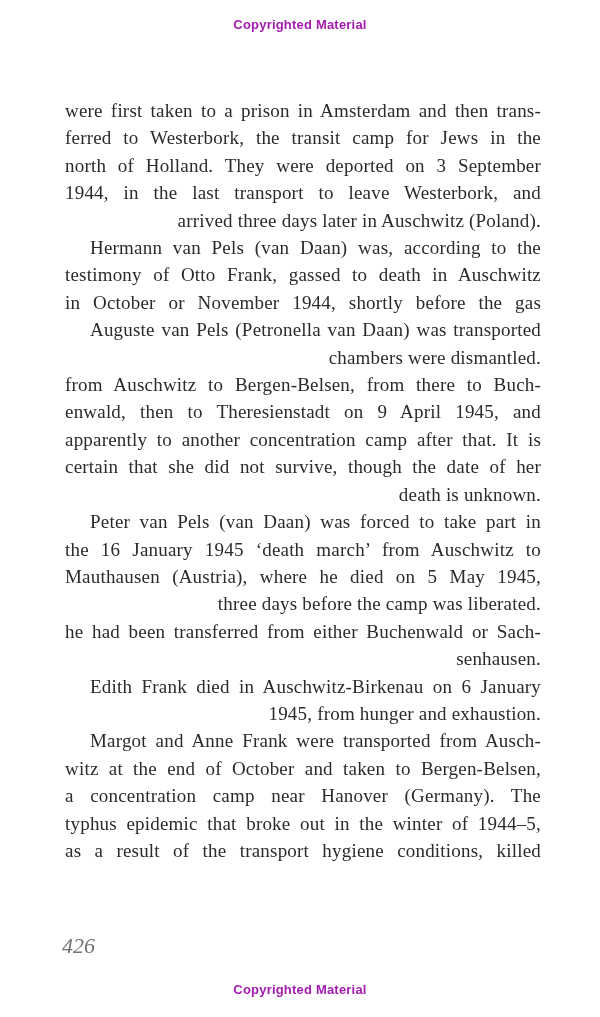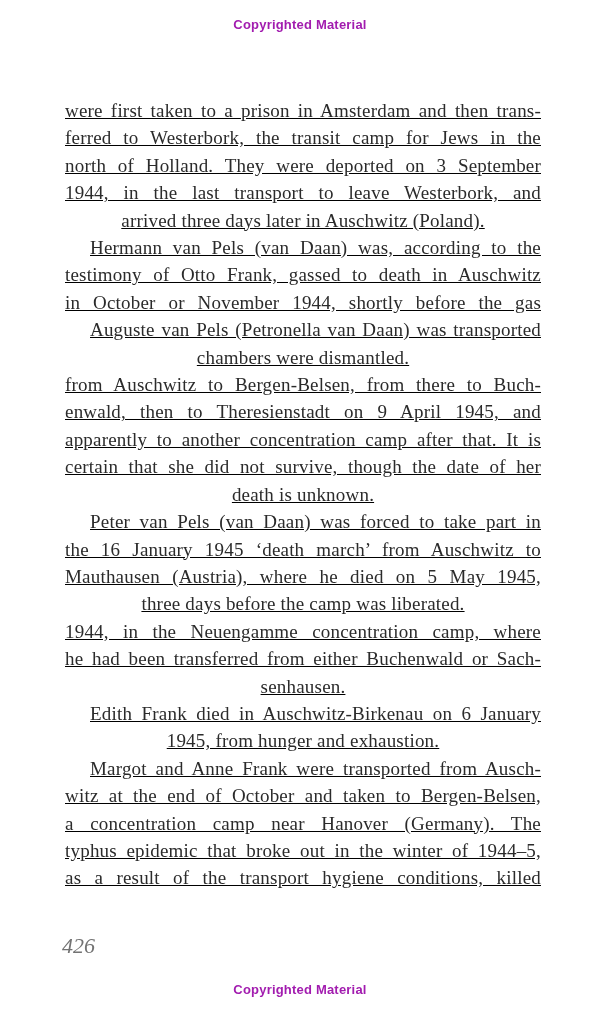--- a/index.html
+++ b/index.html
@@ -25,28 +25,27 @@
     color: #a21caf;
     letter-spacing: 0.2px;
   }
   .watermark.top { top: 17px; }
   .watermark.bottom { top: 982px; }
   .page-body {
     position: absolute;
     left: 65px;
     top: 97px;
     width: 476px;
-    text-decoration: underline;
   }
   .line {
     font-size: 19px;
     line-height: 27.4px;
     color: #2b2b2b;
     letter-spacing: 0.2px;
-    text-align: center;
+    text-align: right;
     white-space: normal;
   }
   .line.just {
     text-align: justify;
     text-align-last: justify;
     -moz-text-align-last: justify;
   }
   .line.indent { text-indent: 25px; }
   .page-number {
     position: absolute;
@@ -76,21 +75,20 @@
     <div class="line">chambers were dismantled.</div>
     <div class="line just">from Auschwitz to Bergen-Belsen, from there to Buch-</div>
     <div class="line just">enwald, then to Theresienstadt on 9 April 1945, and</div>
     <div class="line just">apparently to another concentration camp after that. It is</div>
     <div class="line just">certain that she did not survive, though the date of her</div>
     <div class="line">death is unknown.</div>
     <div class="line just indent">Peter van Pels (van Daan) was forced to take part in</div>
     <div class="line just">the 16 January 1945 ‘death march’ from Auschwitz to</div>
     <div class="line just">Mauthausen (Austria), where he died on 5 May 1945,</div>
     <div class="line">three days before the camp was liberated.</div>
-    <div class="line just">1944, in the Neuengamme concentration camp, where</div>
     <div class="line just">he had been transferred from either Buchenwald or Sach-</div>
     <div class="line">senhausen.</div>
     <div class="line just indent">Edith Frank died in Auschwitz-Birkenau on 6 January</div>
     <div class="line">1945, from hunger and exhaustion.</div>
     <div class="line just indent">Margot and Anne Frank were transported from Ausch-</div>
     <div class="line just">witz at the end of October and taken to Bergen-Belsen,</div>
     <div class="line just">a concentration camp near Hanover (Germany). The</div>
     <div class="line just">typhus epidemic that broke out in the winter of 1944–5,</div>
     <div class="line just">as a result of the transport hygiene conditions, killed</div>
   </div>

